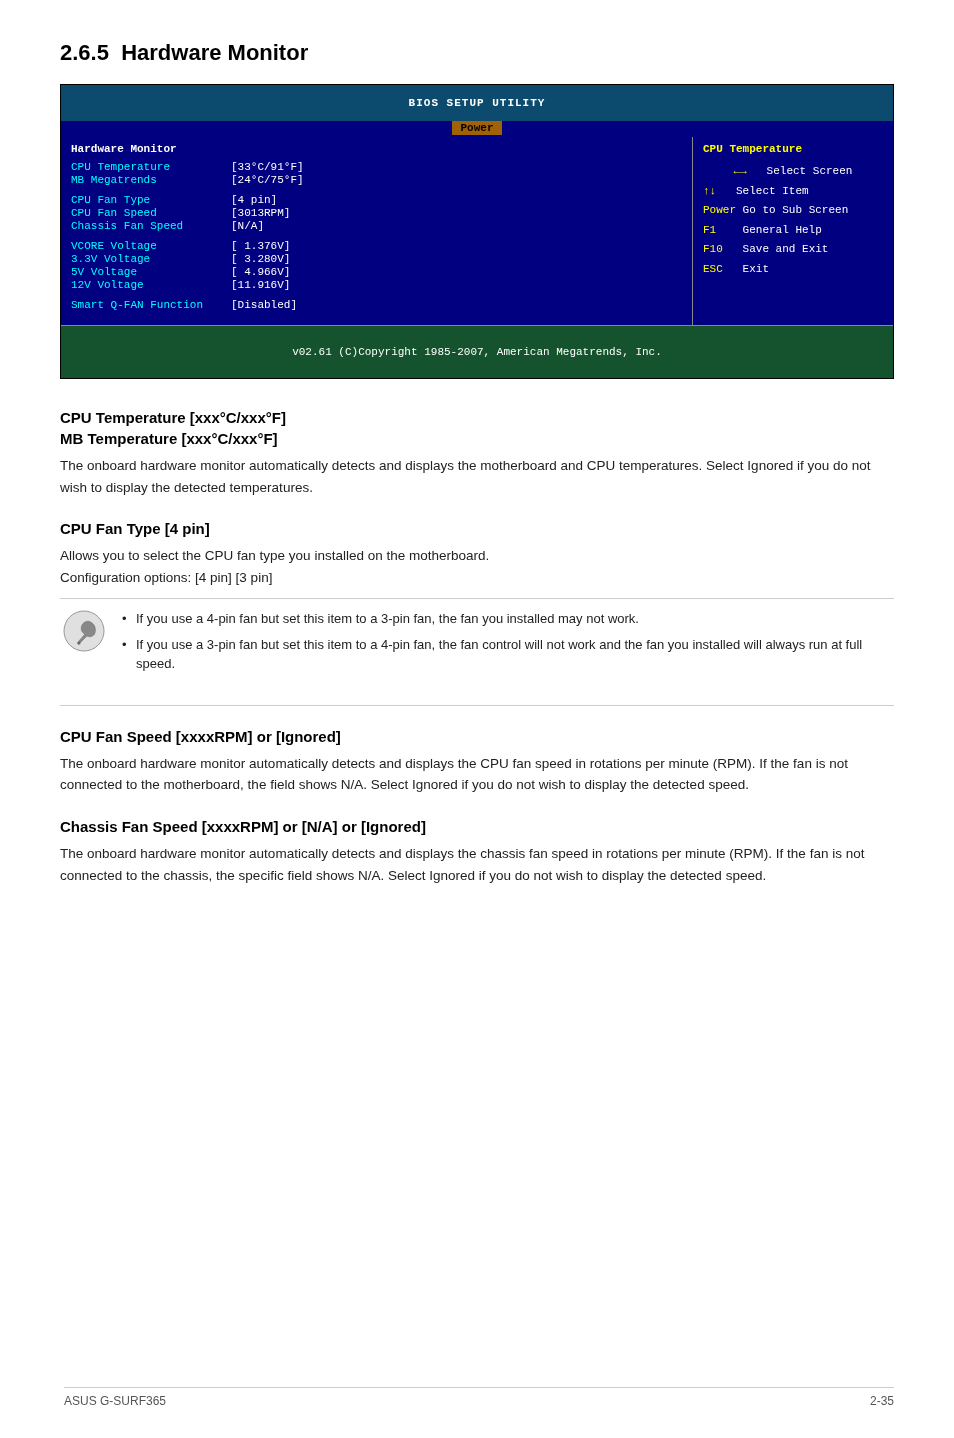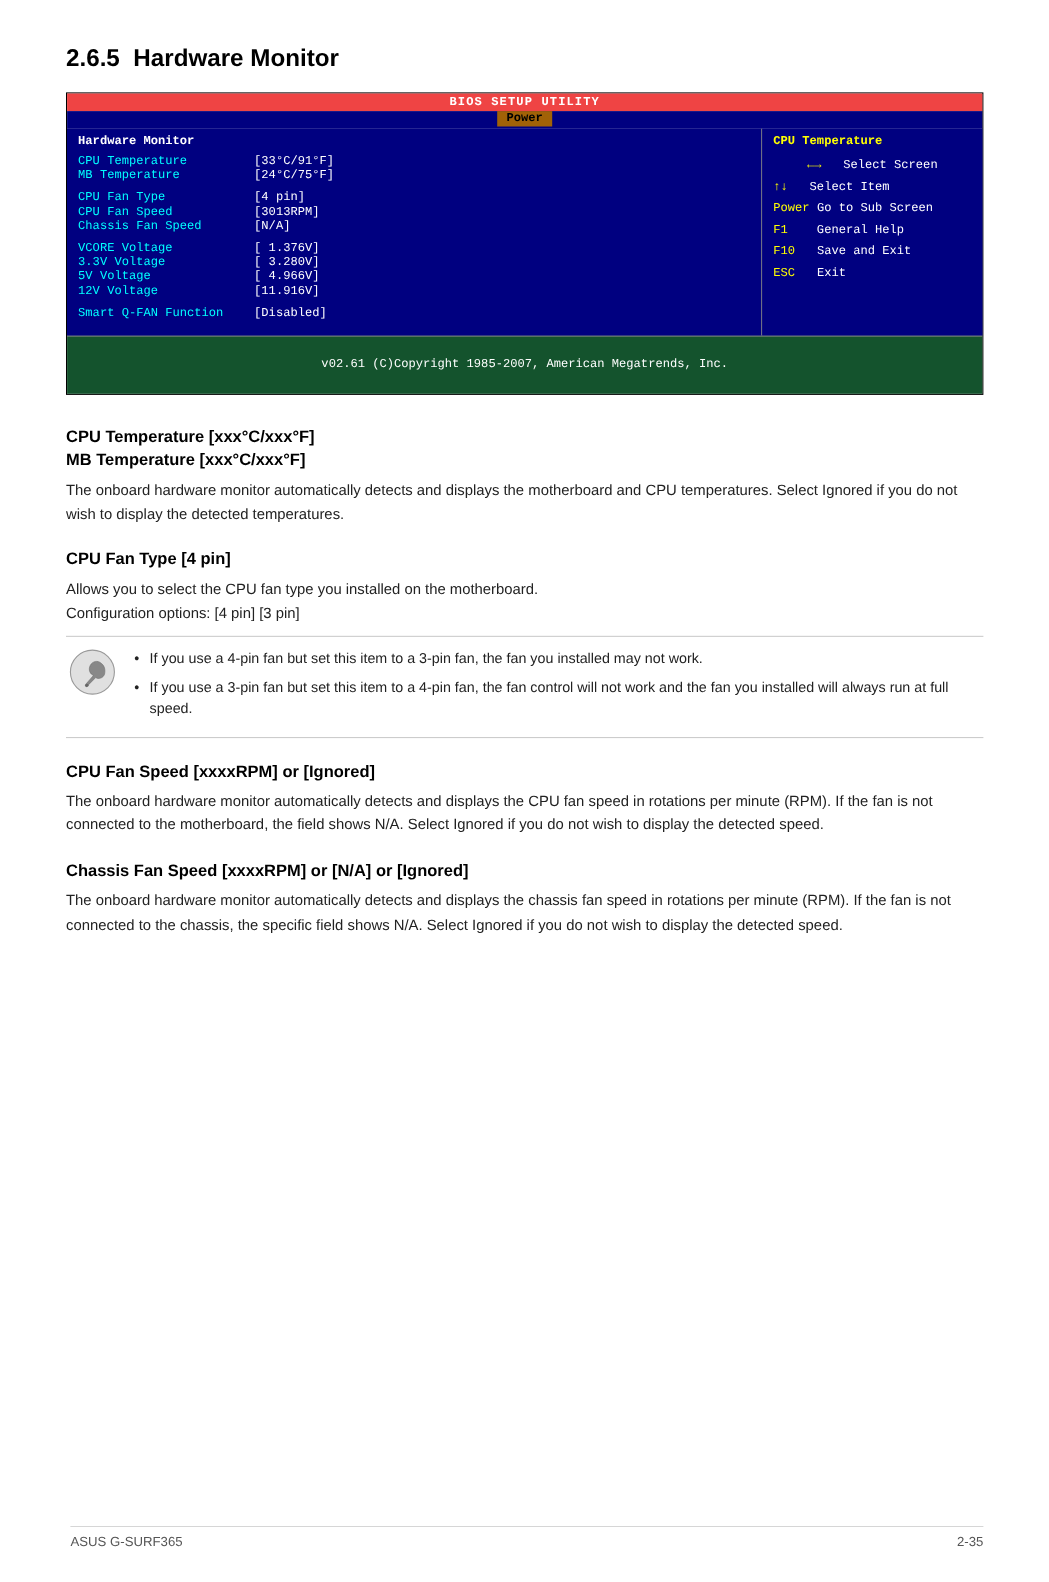--- a/index.html
+++ b/index.html
@@ -22,24 +22,24 @@
     
     .bios-box {
       border: 1px solid #000;
       width: 100%;
       margin-bottom: 28px;
       font-family: 'Courier New', Courier, monospace;
       font-size: 11px;
     }
 
     .bios-header {
-      background: #ef4444;
+      background: #0c4a6e;
       color: #fff;
       text-align: center;
-      padding: 2px 0;
+      padding: 12px 0;
       font-weight: bold;
       letter-spacing: 1px;
     }
 
     .bios-tab-row {
       background: #000080;
       text-align: center;
       padding-bottom: 2px;
     }
 
@@ -134,21 +134,21 @@
     .doc-body {
       font-size: 13.5px;
       line-height: 1.6;
       color: #222;
       margin-bottom: 6px;
     }
 
     .notice-box {
       border-top: 1px solid #ccc;
       border-bottom: 1px solid #ccc;
-      padding: 10px 0 10px 0;
+      padding: 10px 0 25px 0;
       margin: 10px 0 10px 0;
       display: flex;
       align-items: flex-start;
       gap: 14px;
     }
 
     .notice-icon {
       width: 48px;
       min-width: 48px;
       display: flex;
@@ -211,21 +211,21 @@
 
       <div class="bios-left">
         <div class="bios-section-label">Hardware Monitor</div>
 
         <div class="bios-group">
           <div class="bios-row">
             <span class="bios-key">CPU Temperature</span>
             <span class="bios-val">[33°C/91°F]</span>
           </div>
           <div class="bios-row">
-            <span class="bios-key">MB Temperature</span>
+            <span class="bios-key">MB Megatrends</span>
             <span class="bios-val">[24°C/75°F]</span>
           </div>
         </div>
 
         <div class="bios-group">
           <div class="bios-row">
             <span class="bios-key">CPU Fan Type</span>
             <span class="bios-val">[4 pin]</span>
           </div>
           <div class="bios-row">

